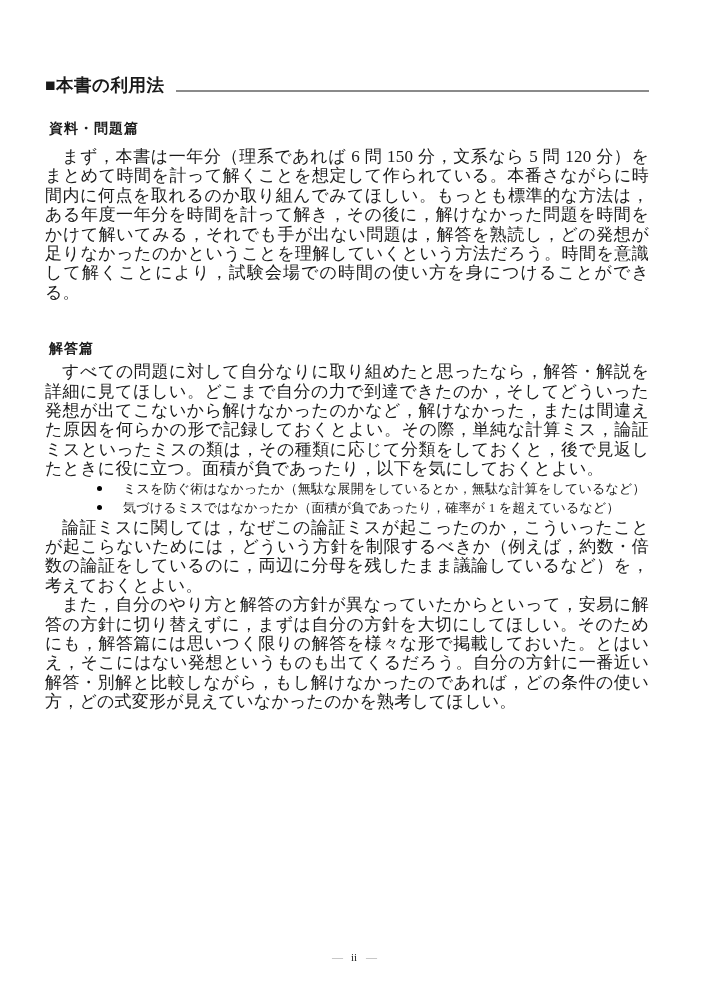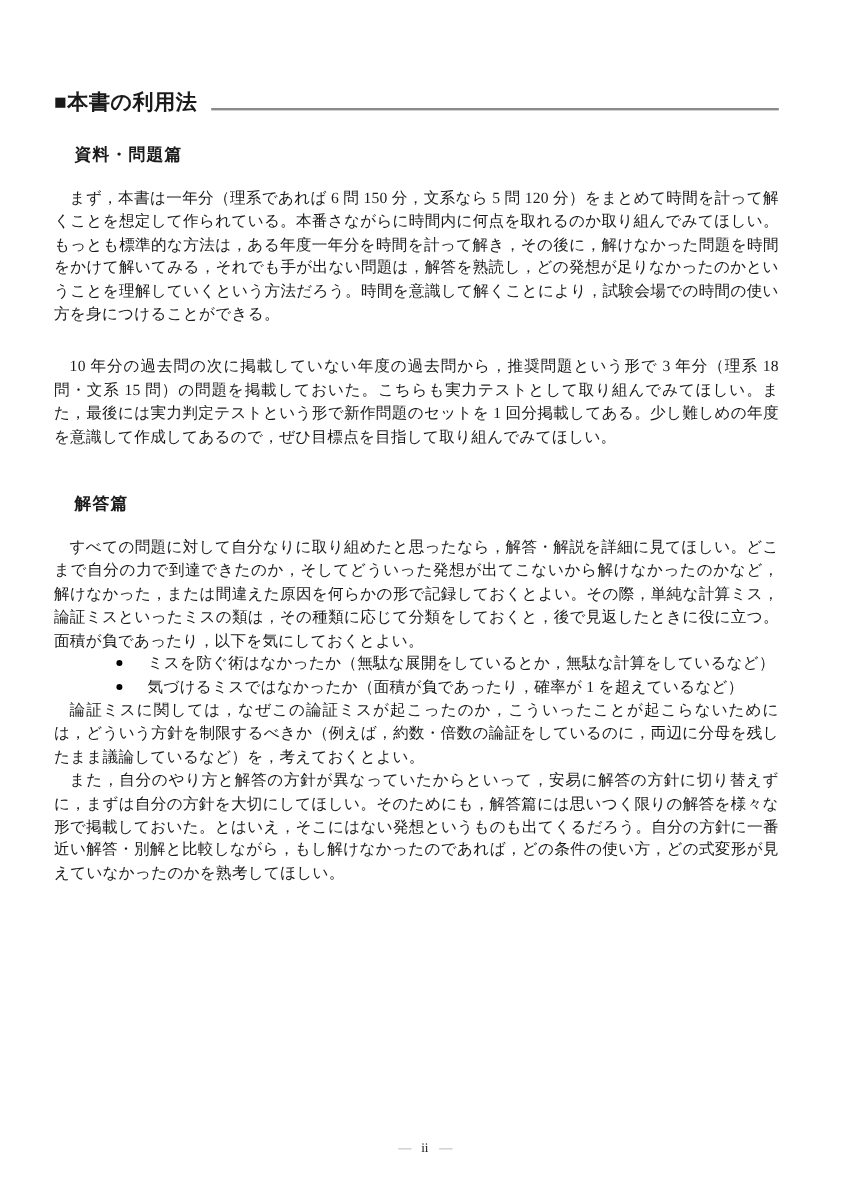--- a/index.html
+++ b/index.html
@@ -39,33 +39,33 @@
   }
   .title-rule {
     flex: 1;
     height: 2px;
     background: #8a8a8a;
     margin-left: 12px;
     margin-bottom: 5px;
   }
   
   .section-heading {
-    margin: 17px;
+    margin: 4px;
     font-family: "Liberation Sans", "DejaVu Sans", sans-serif;
     font-size: 14px;
     font-weight: 600;
     letter-spacing: 1px;
     line-height: 20px;
   }
   .heading-1 { margin-top: 21px; }
   .heading-2 { margin-top: 36px; }
   
   .para {
     margin: 0;
-    font-size: 13px;
+    font-size: 17px;
     line-height: 19.4px;
     text-align: justify;
     text-indent: 1em;
     letter-spacing: 0.2px;
   }
   .sec-1 .para { margin-top: 24px; }
   .sec-1 .para.first { margin-top: 9px; }
   .sec-1 .para.p3 { margin-top: 26px; }
   .sec-2 .para { margin-top: 0; }
   .sec-2 .para.first { margin-top: 2px; }
@@ -116,21 +116,20 @@
   <div class="content">
 
     <div class="title-row">
       <h1 class="doc-title">■本書の利用法</h1>
       <div class="title-rule"></div>
     </div>
 
     <section class="sec-1">
       <h2 class="section-heading heading-1">資料・問題篇</h2>
       <p class="para first">まず，本書は一年分（理系であれば 6 問 150 分，文系なら 5 問 120 分）をまとめて時間を計って解くことを想定して作られている。本番さながらに時間内に何点を取れるのか取り組んでみてほしい。もっとも標準的な方法は，ある年度一年分を時間を計って解き，その後に，解けなかった問題を時間をかけて解いてみる，それでも手が出ない問題は，解答を熟読し，どの発想が足りなかったのかということを理解していくという方法だろう。時間を意識して解くことにより，試験会場での時間の使い方を身につけることができる。</p>
-      <p class="para">10 年分の過去問の次に掲載していない年度の過去問から，推奨問題という形で 3 年分（理系 18 問・文系 15 問）の問題を掲載しておいた。こちらも実力テストとして取り組んでみてほしい。また，最後には実力判定テストという形で新作問題のセットを 1 回分掲載してある。少し難しめの年度を意識して作成してあるので，ぜひ目標点を目指して取り組んでみてほしい。</p>
     </section>
 
     <section class="sec-2">
       <h2 class="section-heading heading-2">解答篇</h2>
       <p class="para first">すべての問題に対して自分なりに取り組めたと思ったなら，解答・解説を詳細に見てほしい。どこまで自分の力で到達できたのか，そしてどういった発想が出てこないから解けなかったのかなど，解けなかった，または間違えた原因を何らかの形で記録しておくとよい。その際，単純な計算ミス，論証ミスといったミスの類は，その種類に応じて分類をしておくと，後で見返したときに役に立つ。面積が負であったり，以下を気にしておくとよい。</p>
       <ul class="bullet-list">
         <li class="bullet-item">
           <span class="bullet-dot"></span>
           <span>ミスを防ぐ術はなかったか（無駄な展開をしているとか，無駄な計算をしているなど）</span>
         </li>

